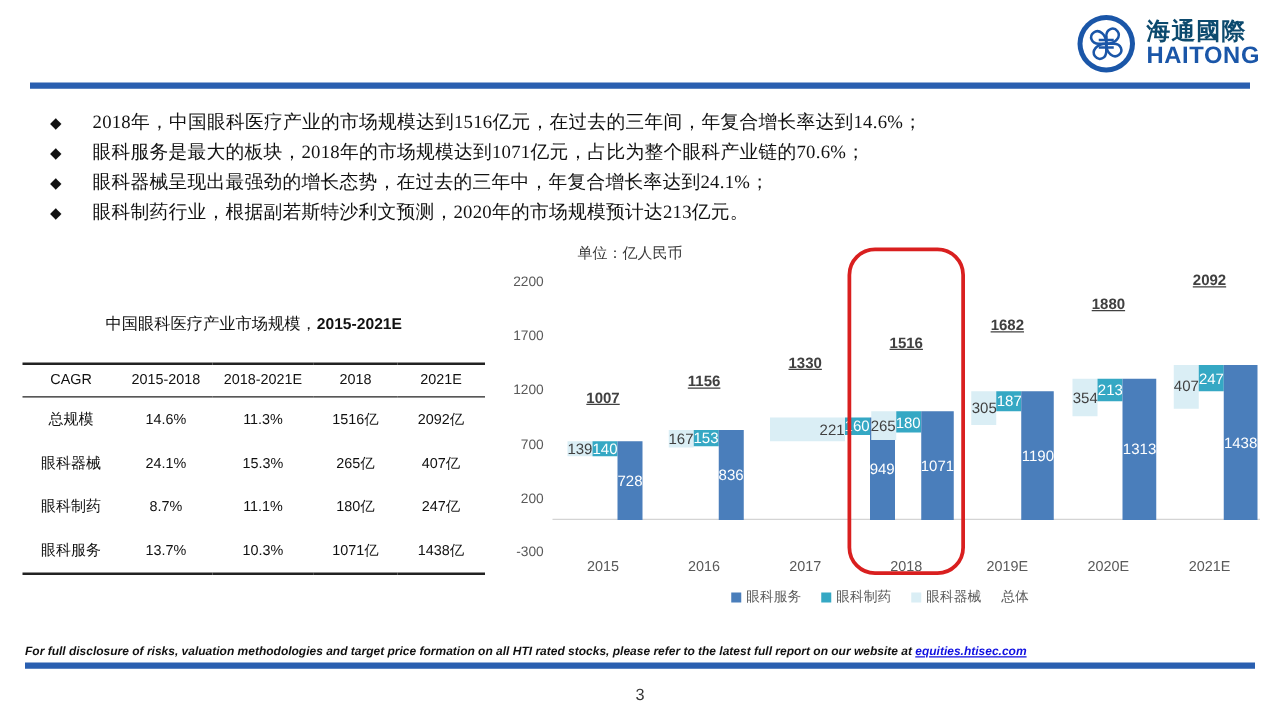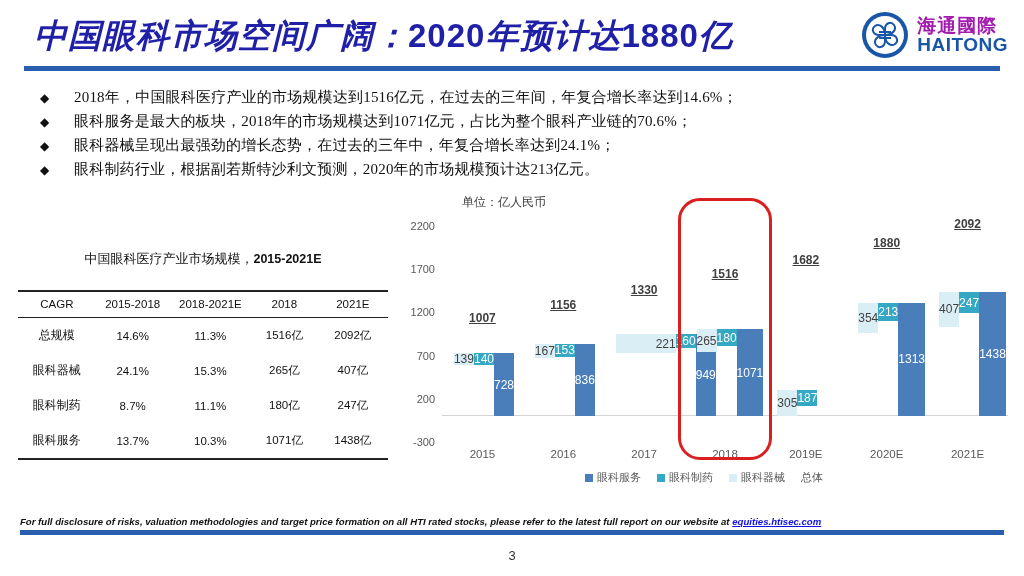--- a/index.html
+++ b/index.html
@@ -28,21 +28,21 @@
   #title .num { font-family: "Liberation Sans", sans-serif; font-style: normal; }
   #title-rule {
     position: absolute; left: 24px; top: 66px; width: 976px; height: 5px;
     background: #2a5fb0;
   }
   #logo { position: absolute; right: 16px; top: 6px; height: 58px; display: flex; align-items: center; gap: 7px; }
   #logo-mark { width: 50px; height: 50px; flex: 0 0 50px; }
   #logo-text { display: flex; flex-direction: column; justify-content: center; line-height: 1.0; }
   #logo-cn {
     font-family: "Liberation Serif", serif;
-    font-size: 19px; font-weight: bold; color: #a21caf; letter-spacing: 1px;
+    font-size: 19px; font-weight: bold; color: #0c4a6e; letter-spacing: 1px;
   }
   #logo-en {
     font-family: "Liberation Sans", sans-serif;
     font-size: 19px; font-weight: bold; color: #1a56a8; letter-spacing: 0.5px;
   }
 
   
   #bullets { position: absolute; left: 34px; top: 88px; width: 970px; }
   .bullet-row { display: flex; align-items: baseline; height: 24px; }
   .bullet-mark { width: 40px; flex: 0 0 40px; font-size: 12px; color: #111; text-align: left; padding-left: 6px; }
@@ -135,23 +135,20 @@
     position: absolute; left: 0; top: 548px; width: 1024px; text-align: center;
     font-family: "Liberation Sans", sans-serif; font-size: 13px; color: #333;
   }
 </style>
 </head>
 <body>
 
 <div id="slide">
 
   <div id="header">
-    <div id="title">
-      <span>中国眼科市场空间广阔：</span><span class="num">2020</span><span>年预计达</span><span class="num">1880</span><span>亿</span>
-    </div>
     <div id="title-rule"></div>
 
     <div id="logo">
       <svg id="logo-mark" viewBox="0 0 100 100">
         <circle cx="50" cy="50" r="46" fill="#1a56a8"></circle>
         <circle cx="50" cy="50" r="38" fill="#ffffff"></circle>
         <g fill="none" stroke="#1a56a8" stroke-width="4">
           <path d="M50 50 C50 34 38 26 30 32 C22 38 26 50 38 50 Z"></path>
           <path d="M50 50 C66 50 74 38 68 30 C62 22 50 26 50 38 Z"></path>
           <path d="M50 50 C50 66 62 74 70 68 C78 62 74 50 62 50 Z"></path>
@@ -287,20 +284,21 @@
               <div class="seg s-pha" style="height: 17px;">180</div>
               <div class="seg s-srv" style="height: 87px;">1071</div>
             </div>
             <div class="total" style="bottom: 160.902px;">1516</div>
             <div class="xlabel">2018</div>
           </div>
           <div class="bar-col">
             <div class="bar-stack" style="margin-bottom: 25.92px;">
               <div class="seg s-dev" style="height: 26.352px;">305</div>
               <div class="seg s-pha" style="height: 16.1568px;">187</div>
+              <div class="seg s-srv" style="height: 102.816px;">1190</div>
             </div>
             <div class="total" style="bottom: 175.245px;">1682</div>
             <div class="xlabel">2019E</div>
           </div>
           <div class="bar-col">
             <div class="bar-stack" style="margin-bottom: 25.92px;">
               <div class="seg s-dev" style="height: 30.5856px;">354</div>
               <div class="seg s-pha" style="height: 18.4032px;">213</div>
               <div class="seg s-srv" style="height: 113.443px;">1313</div>
             </div>

